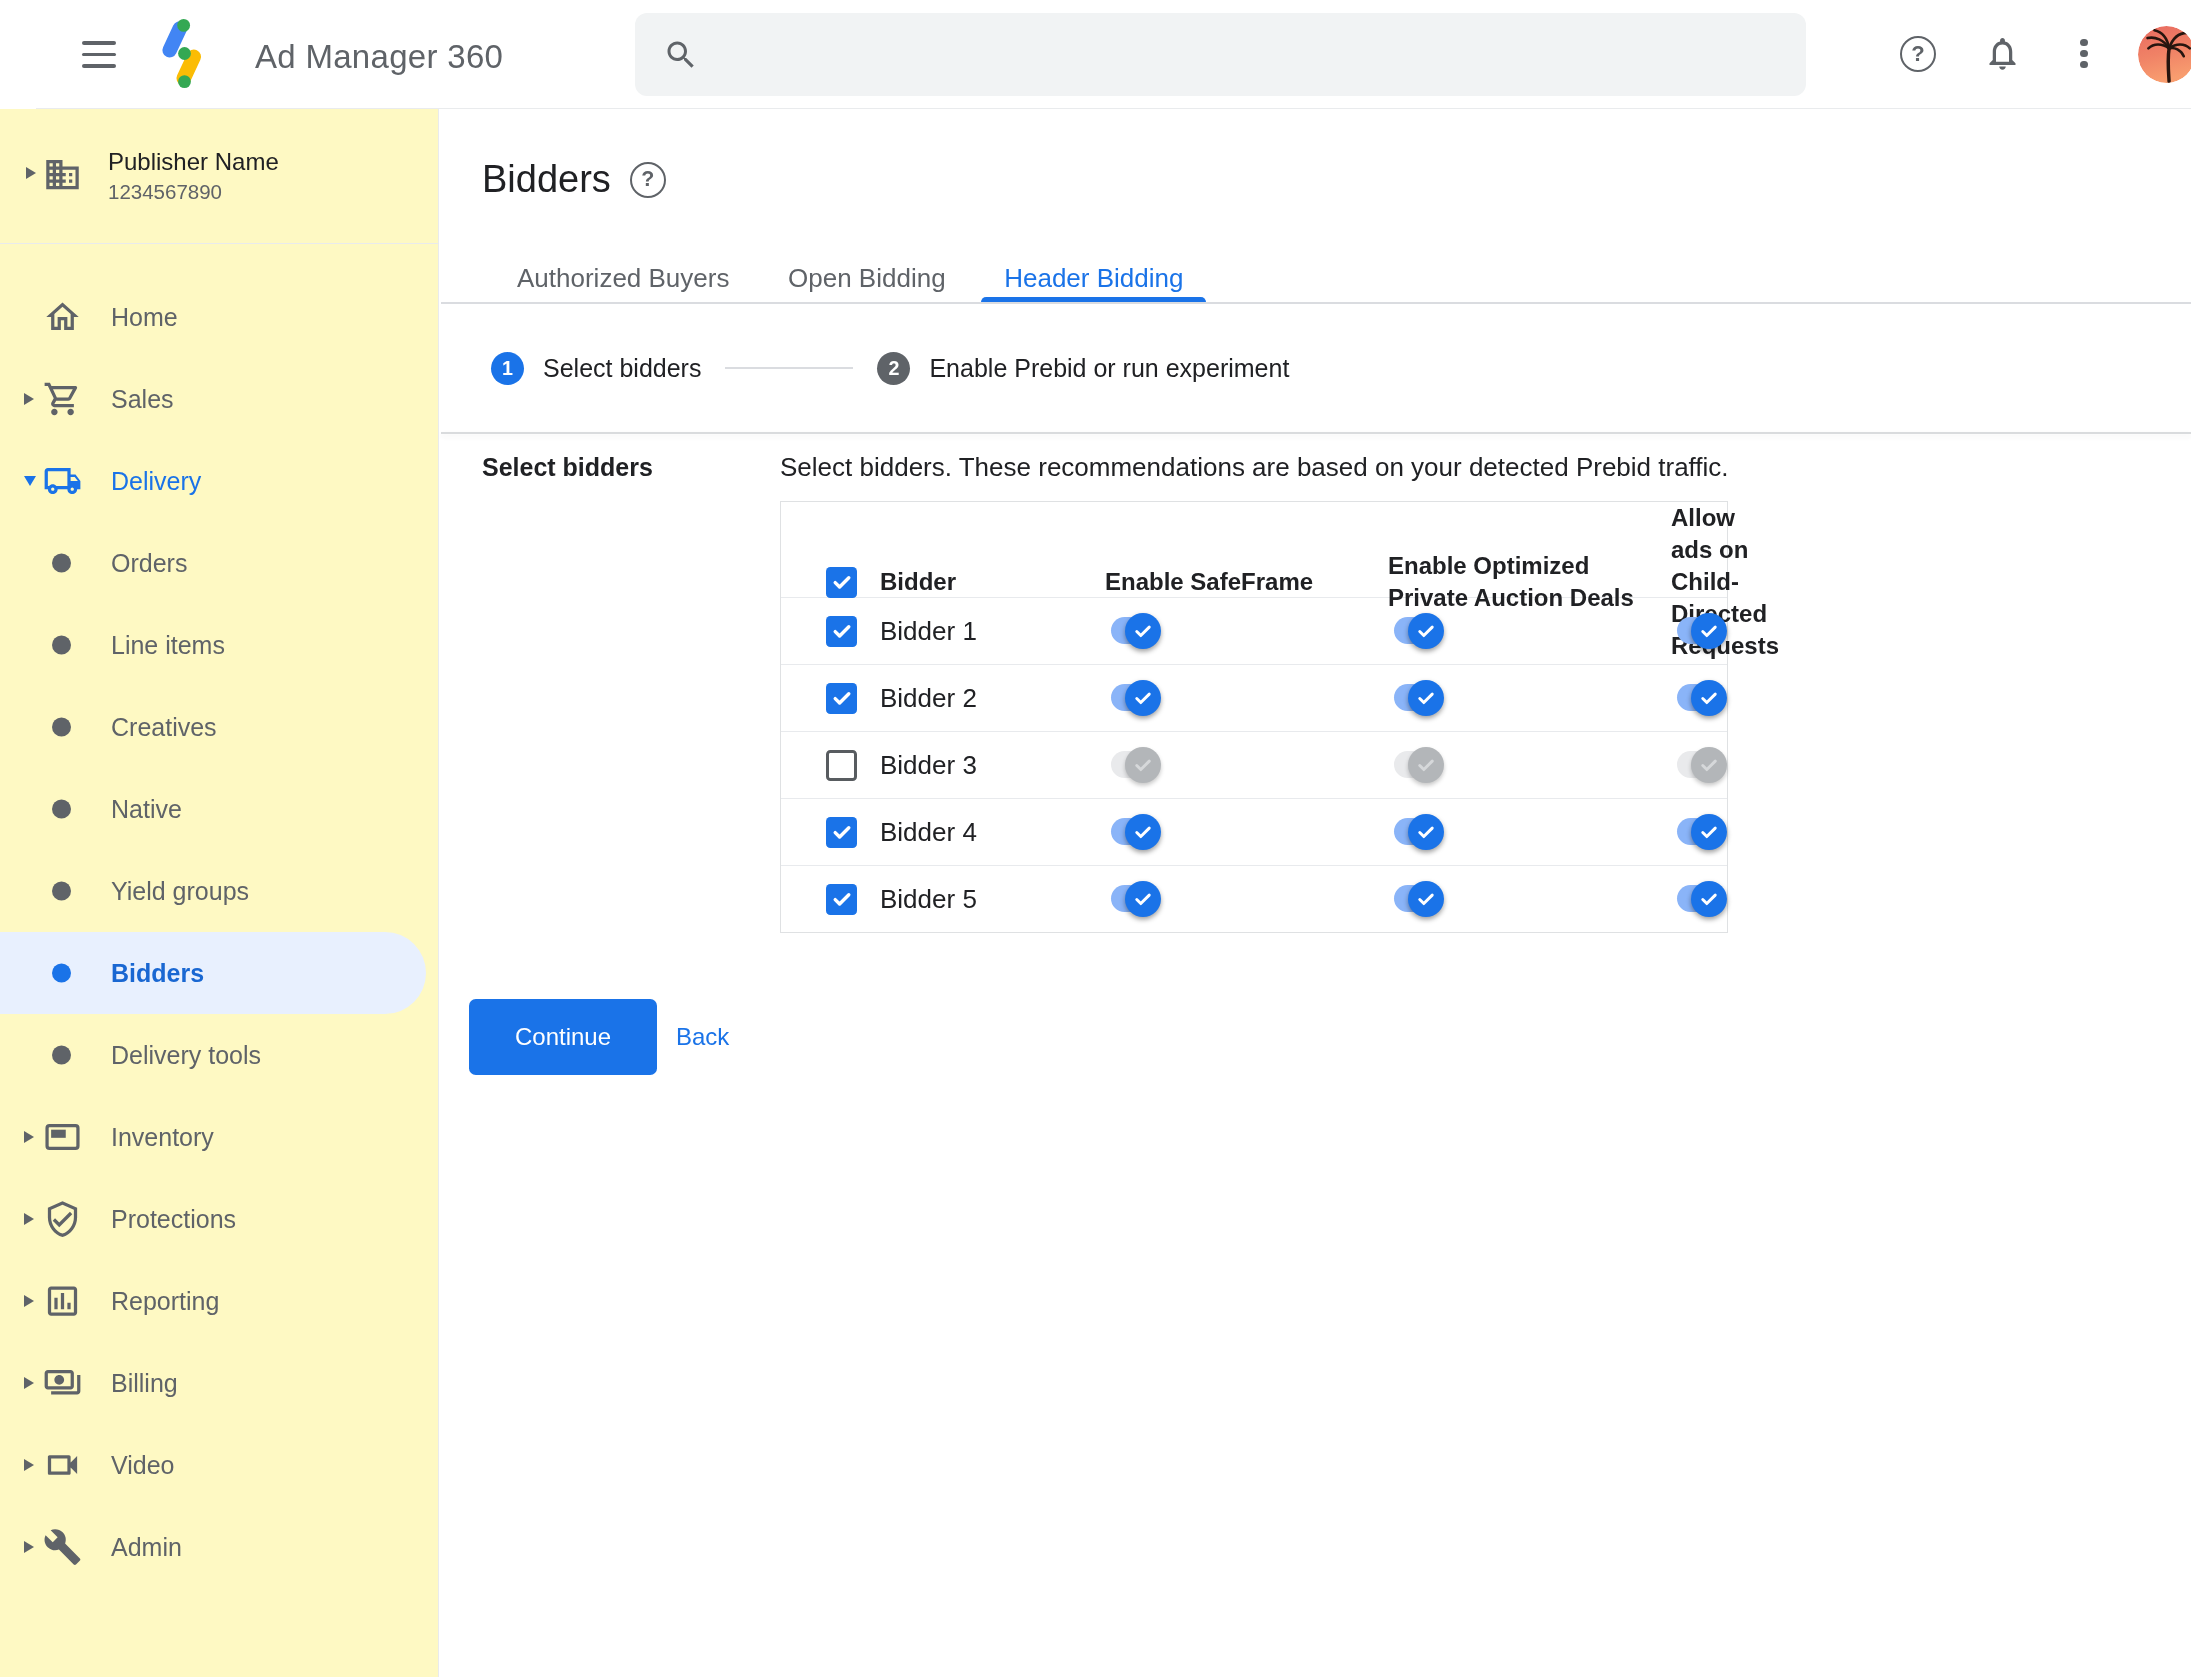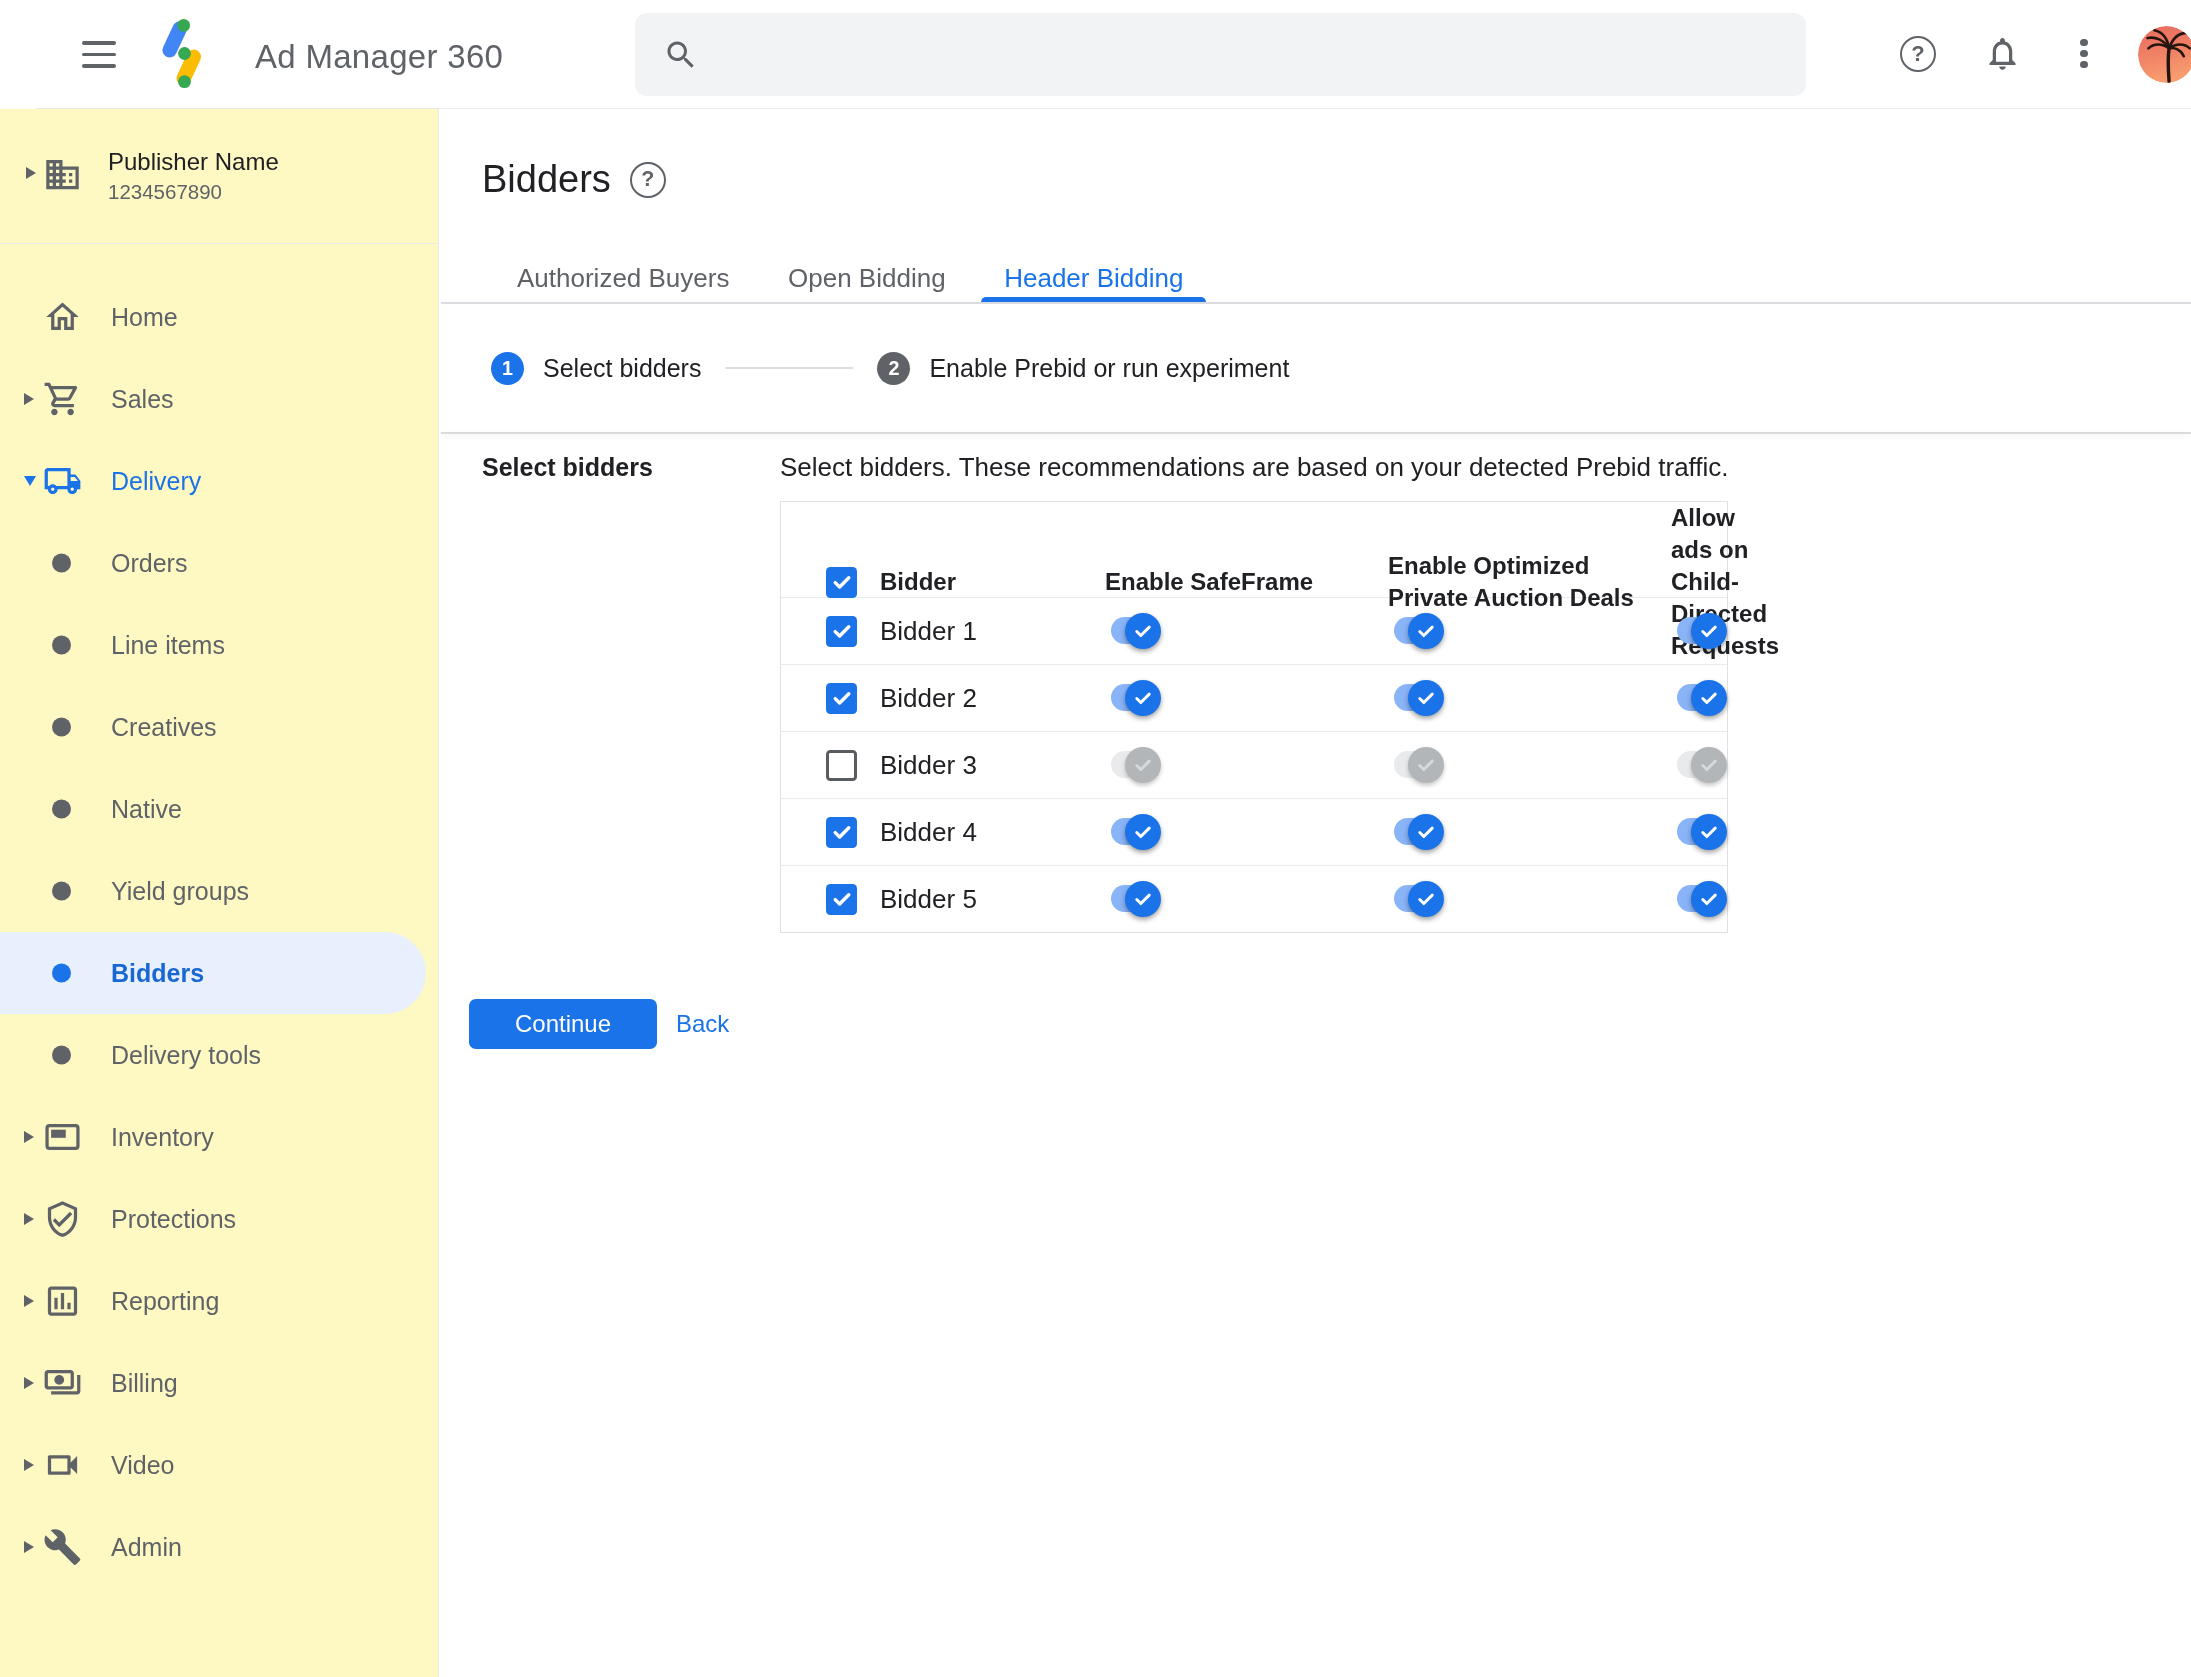--- a/index.html
+++ b/index.html
@@ -121,21 +121,21 @@
   .toggle { position:relative; width:53px; height:38px; display:inline-block; cursor:pointer; }
   .toggle .track { position:absolute; left:0; top:5.1px; width:46px; height:27px; border-radius:13.7px; background:#8ab4f8; }
   .toggle .thumb { position:absolute; left:13.7px; top:0.9px; width:36px; height:36px; border-radius:50%;
     background:#1a73e8; box-shadow:0 2.6px 5.1px rgba(0,0,0,.38); display:flex; align-items:center; justify-content:center; }
   .toggle .thumb svg { width:22px; height:22px; }
   .toggle.disabled .track { background:#e9eaec; }
   .toggle.disabled .thumb { background:#b3b6b9; box-shadow:0 2.6px 4.3px rgba(0,0,0,.22); }
 
   
   .actions { position:absolute; left:28px; top:890px; display:flex; align-items:center; }
-  .btn-primary { width:188px; height:50px; border:none; border-radius:6.8px; background:#1a73e8; color:#fff;
+  .btn-primary { width:188px; height:76px; border:none; border-radius:6.8px; background:#1a73e8; color:#fff;
     font-size:24px; font-weight:500; font-family:inherit; cursor:pointer; }
   .link-btn { margin-left:19px; background:none; border:none; color:#1a73e8; font-size:24px; font-weight:400;
     font-family:inherit; cursor:pointer;text-align:center; }
 </style>
 </head>
 <body>
 
 <div class="screen">
 
   <div class="appbar">

